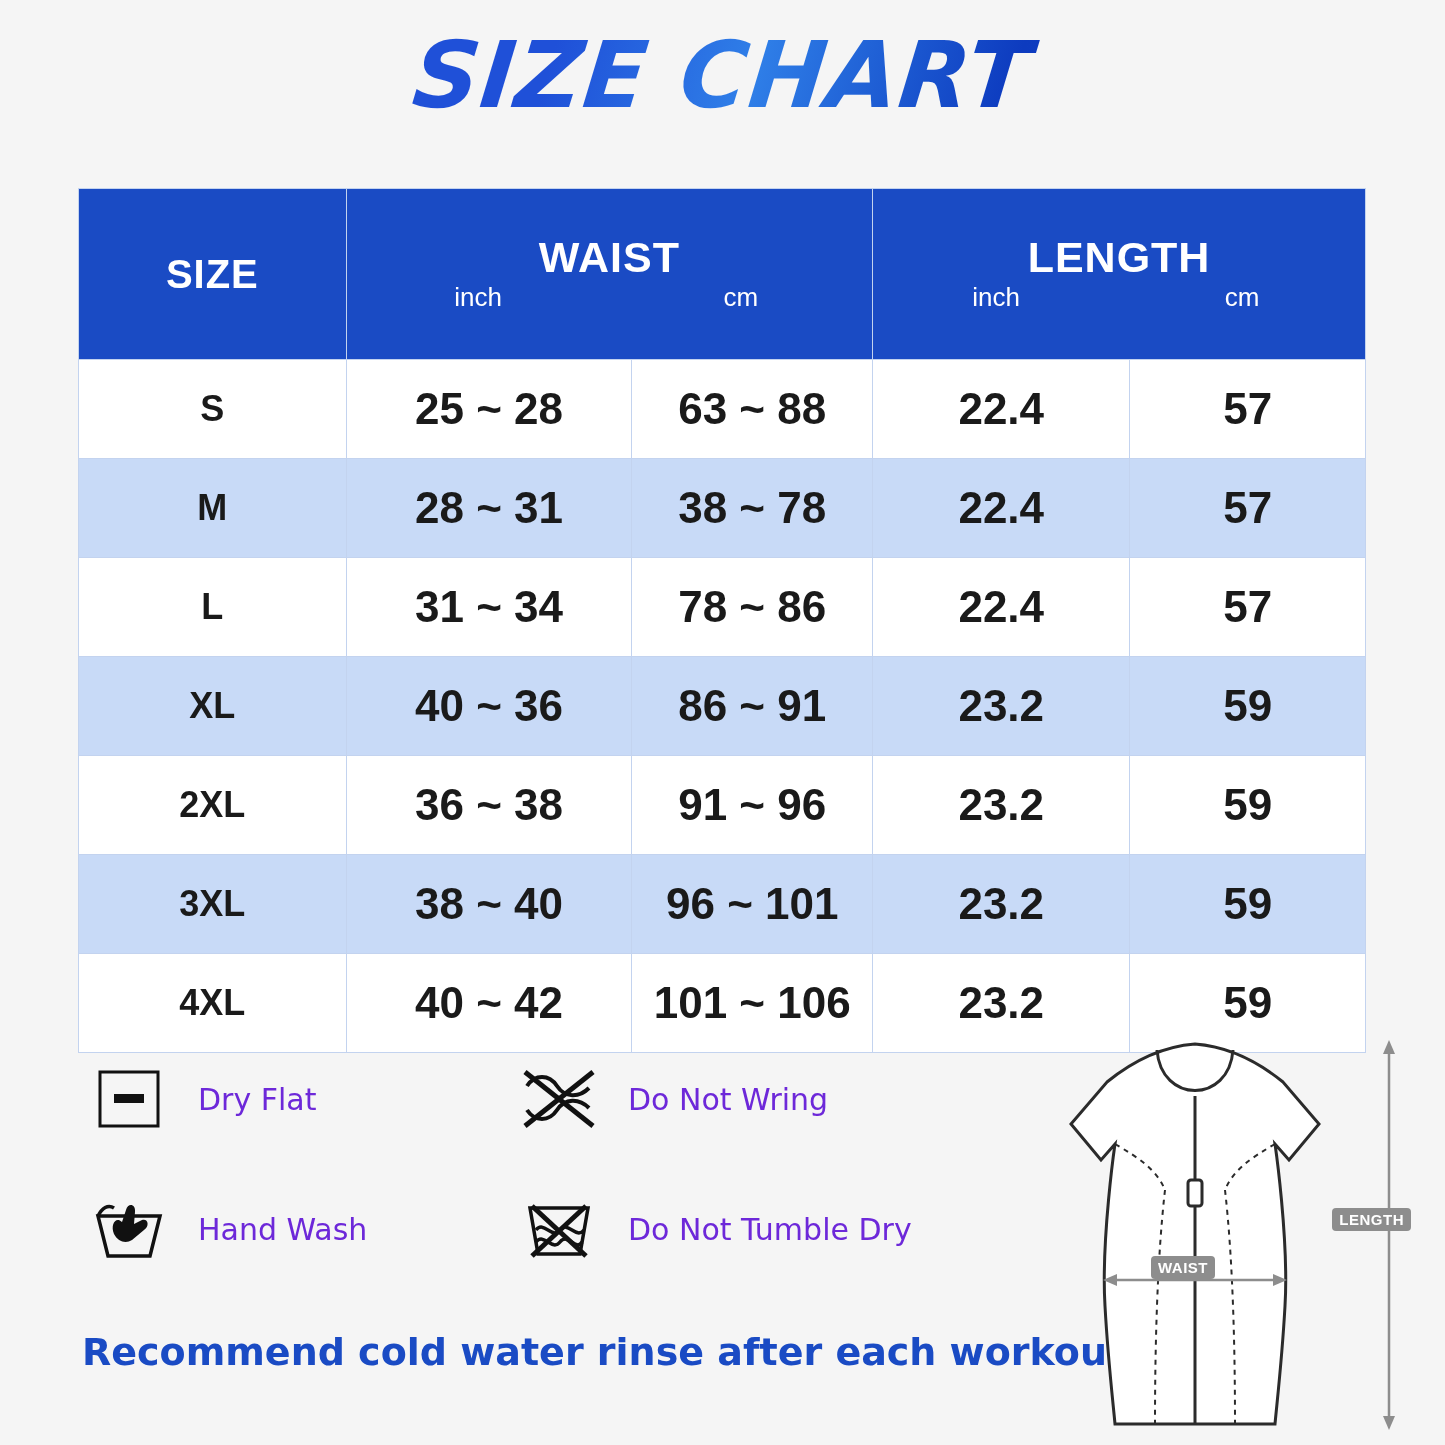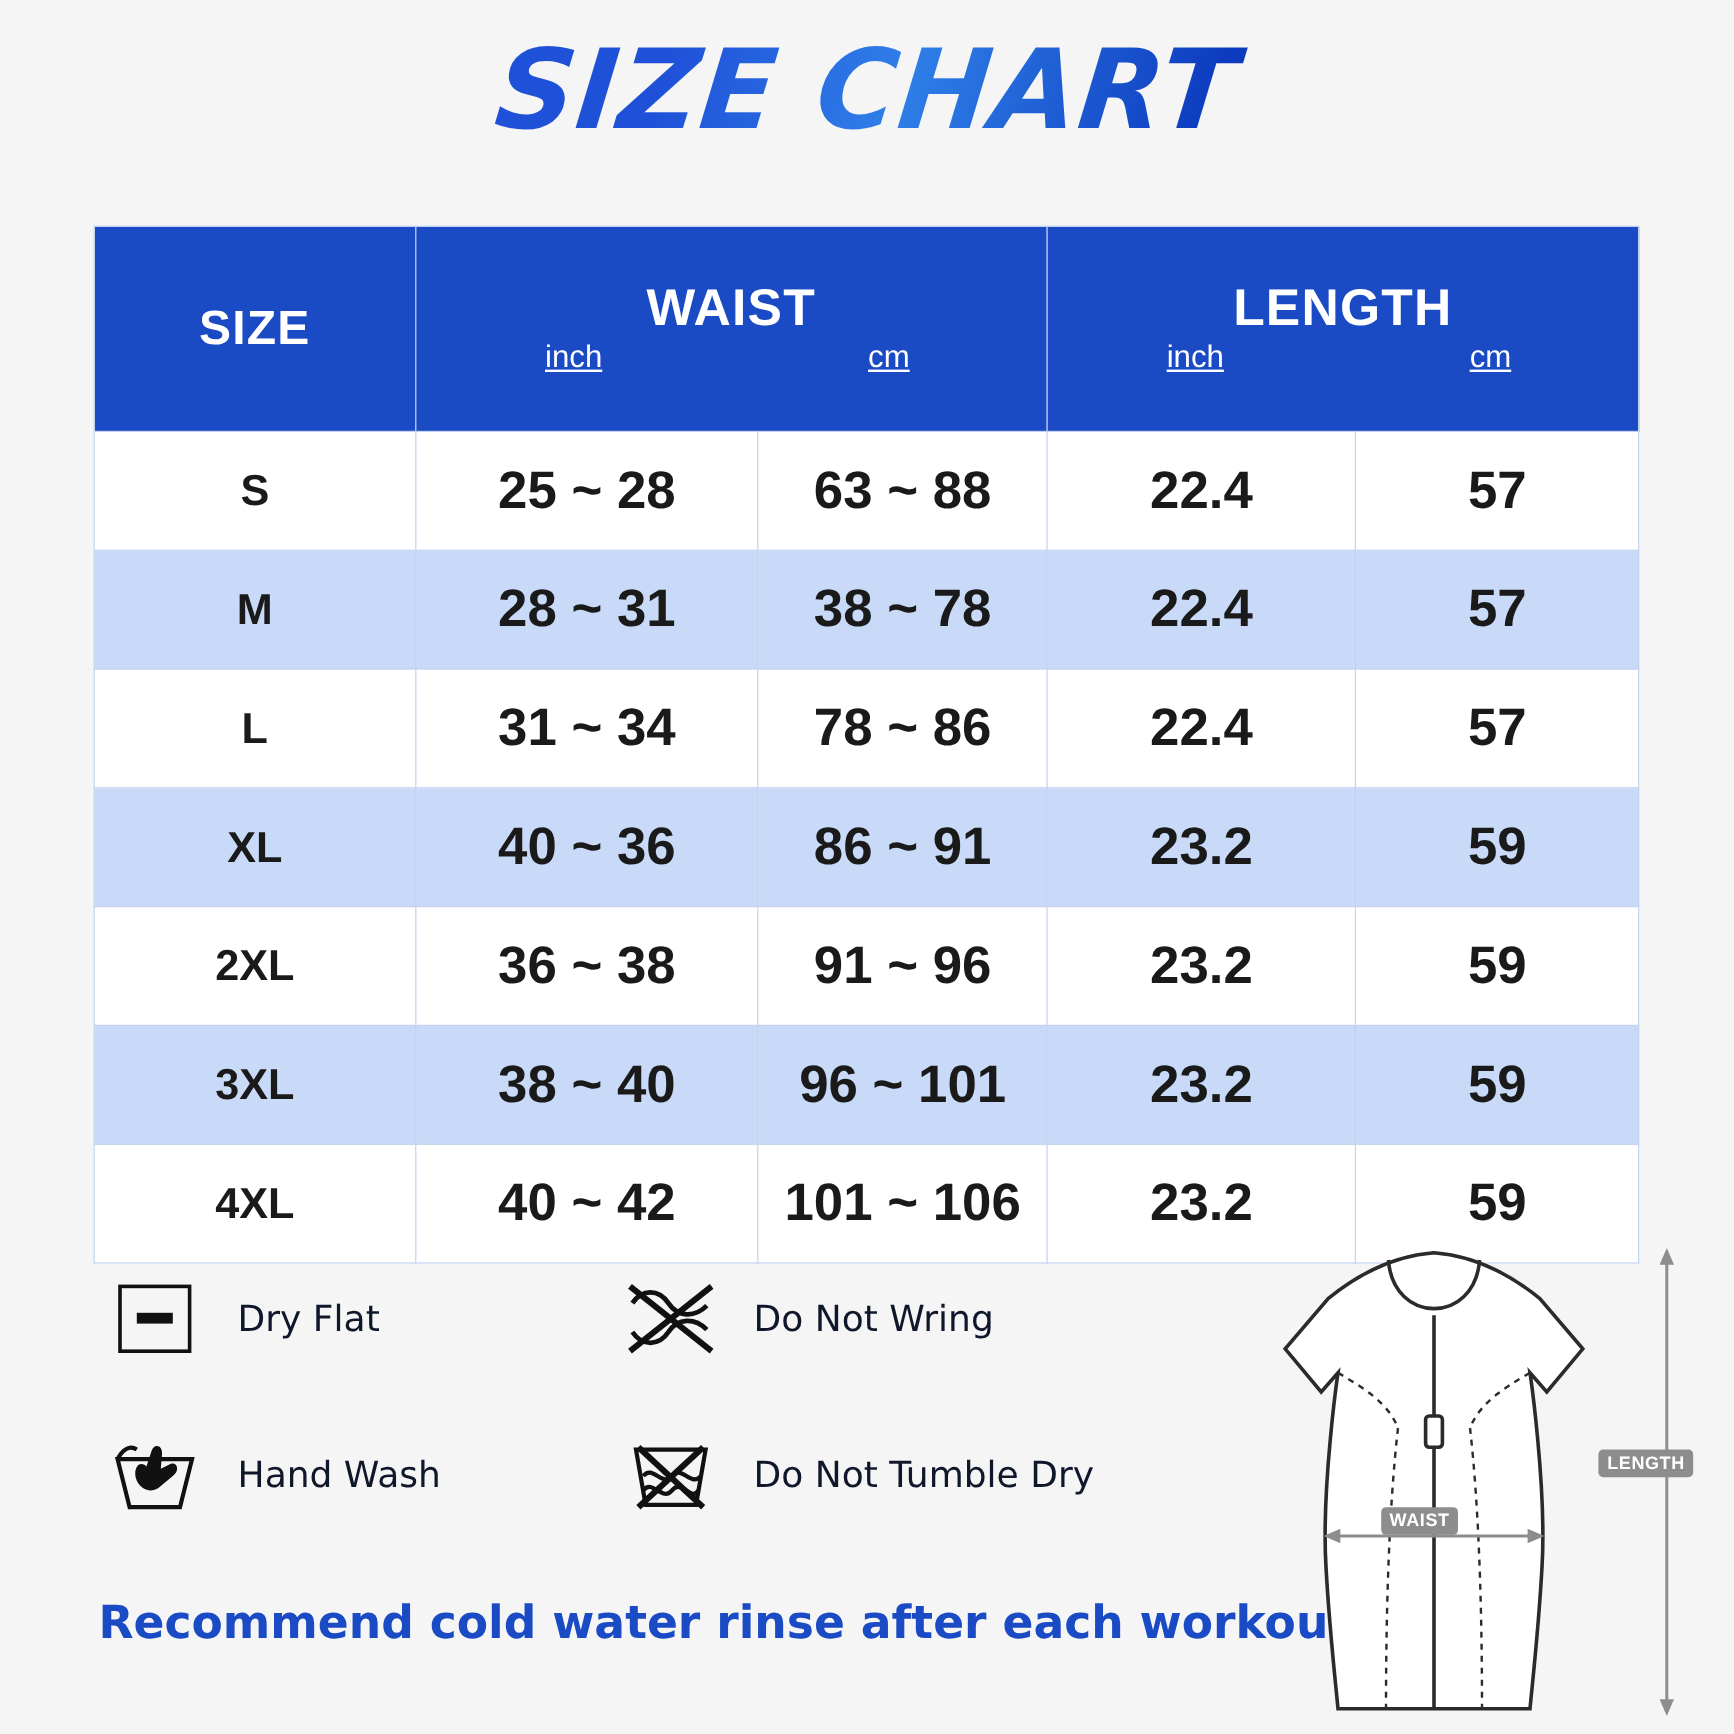--- a/index.html
+++ b/index.html
@@ -64,21 +64,20 @@
   .head-main {
     font-size: 43px;
     font-weight: bold;
     letter-spacing: 1px;
     line-height: 1.05;
   }
   .head-units {
     display: flex;
     width: 100%;
     margin-top: 2px;
-    text-decoration: underline;
   }
   .head-units span {
     flex: 1;
     font-size: 26px;
     font-weight: normal;
   }
   .head-cell.size-head .head-main {
     font-size: 40px;
   }
 
@@ -115,21 +114,21 @@
   .care-icon {
     width: 86px;
     height: 78px;
     display: flex;
     align-items: center;
     justify-content: center;
     flex: 0 0 86px;
   }
   .care-label {
     font-size: 30px;
-    color: #0f172a;
+    color: #6d28d9;
     margin-left: 26px;
     font-family: "DejaVu Sans", sans-serif;
   }
 
   .recommend {
     position: absolute;
     left: 82px;
     top: 1330px;
     font-size: 38px;
     font-weight: bold;

